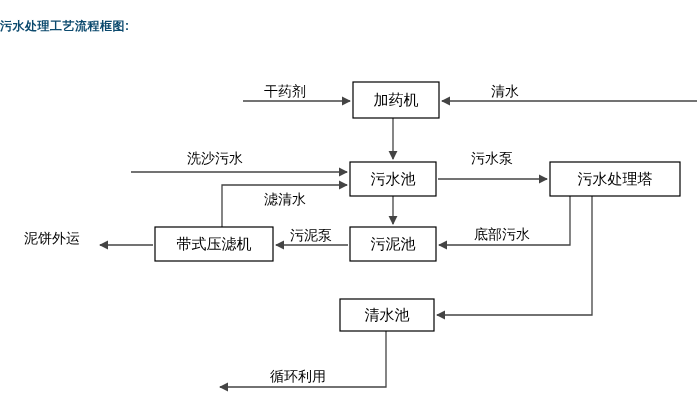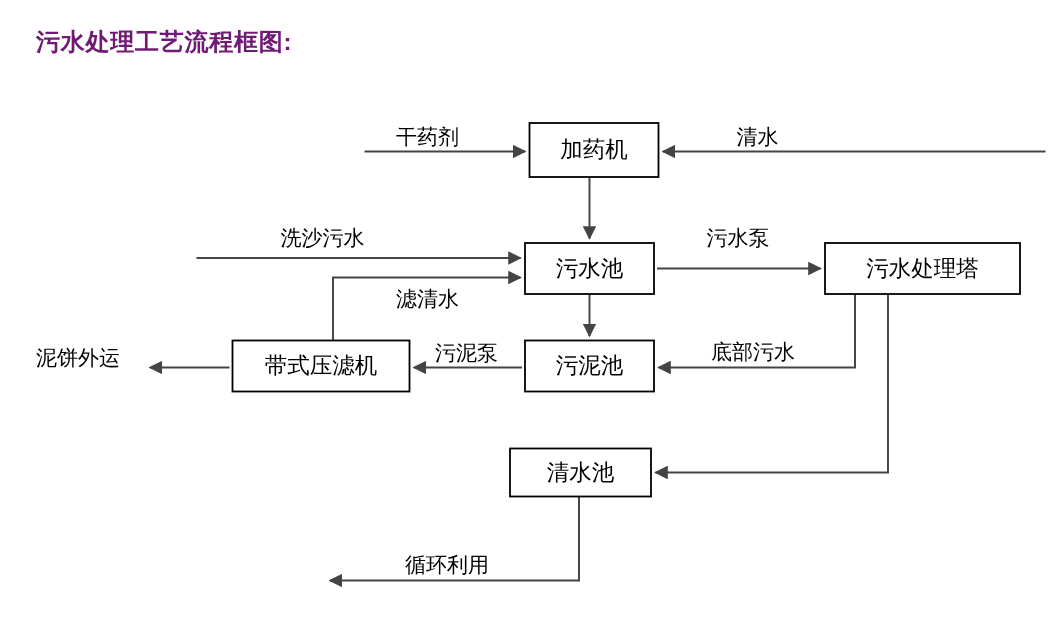--- a/index.html
+++ b/index.html
@@ -9,25 +9,25 @@
   }
   body {
     width: 700px;
     height: 420px;
     position: relative;
     font-family: "Liberation Sans", "DejaVu Sans", sans-serif;
     overflow: hidden;
   }
   #diagram-title {
     position: absolute;
-    left: 24px;
+    left: 0;
     top: 18px;
-    font-size: 16px;
+    font-size: 12px;
     font-weight: bold;
-    color: #701a75;
+    color: #0c4a6e;
     letter-spacing: 0.5px;
     white-space: nowrap;
   }
   #flow-canvas {
     position: absolute;
     left: 0;
     top: 0;
     width: 700px;
     height: 420px;
   }

